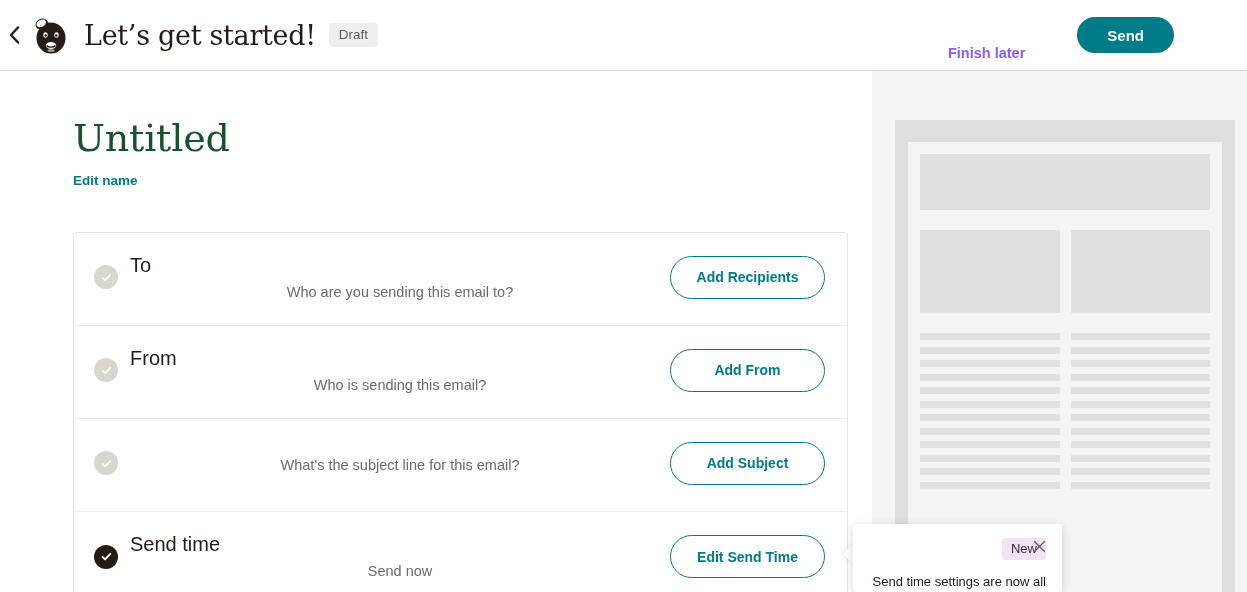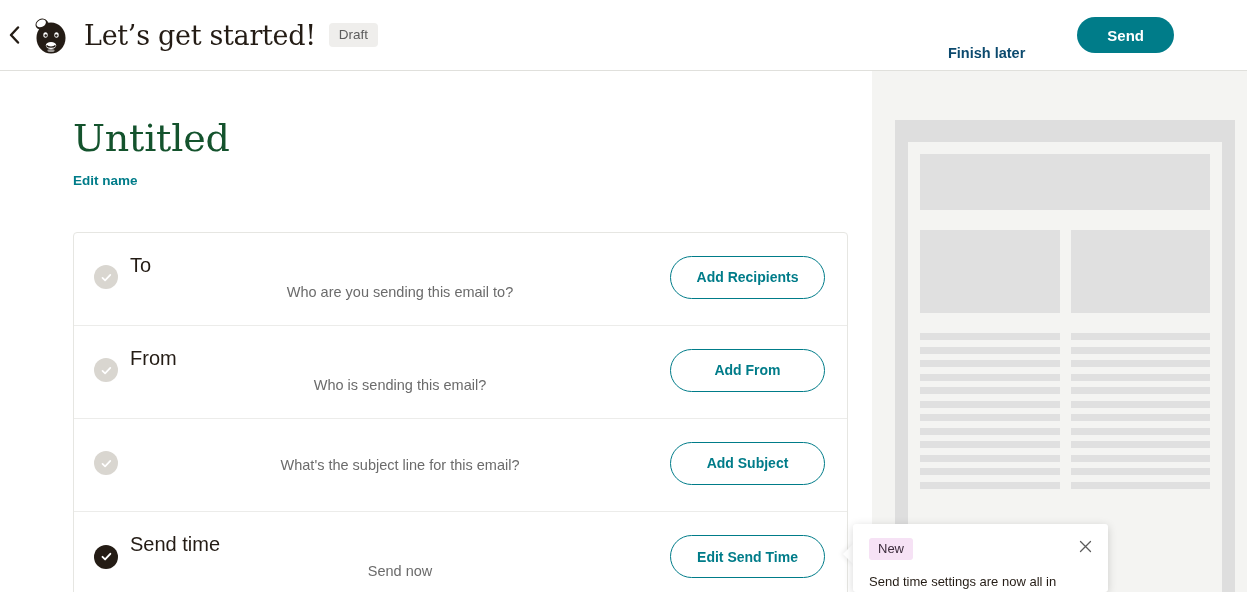--- a/index.html
+++ b/index.html
@@ -52,21 +52,21 @@
     border-radius: 4px;
     line-height: 1;
     white-space: nowrap;
   }
 
   .header-right {
     margin-left: auto; margin-right: 73px;
     display: flex; align-items: center; gap: 0px;
   }
   .finish-later {
-    color: #0c4a6e;
+    color: #8b5cf6;
     font-size: 14.5px;
     font-weight: 700;
     text-decoration: none;
     cursor: pointer;
     padding: 6px 4px;
     white-space: nowrap;
     margin-top: 36px;
   }
   .send-btn {
     margin-left: 48px;
@@ -189,26 +189,27 @@
   }
   .skel-duo { display: flex; gap: 11px; margin-bottom: 20px; }
   .skel-duo > div { flex: 1 1 0; height: 83px; background: #e0e0e0; }
   .skel-lines { display: flex; gap: 11px; }
   .skel-col { flex: 1 1 0; }
   .skel-line { height: 7px; background: #e0e0e0; margin-bottom: 6.5px; }
 
   
   .popover {
     position: absolute; left: 853px; top: 524px;
-    width: 255px; height: 68px;
+    width: 209px; height: 68px;
     background: #ffffff;
     box-shadow: 0 2px 10px rgba(0,0,0,0.16);
     border-radius: 3px;
     padding: 14px 16px 0 16px;
     overflow: hidden;
+    text-align: right;
   }
   .popover-arrow {
     position: absolute; left: 843px; top: 543px;
     width: 0; height: 0;
     border-top: 11px solid transparent;
     border-bottom: 11px solid transparent;
     border-right: 11px solid #ffffff;
     filter: drop-shadow(-2px 0 2px rgba(0,0,0,0.07));
   }
   .new-badge {

